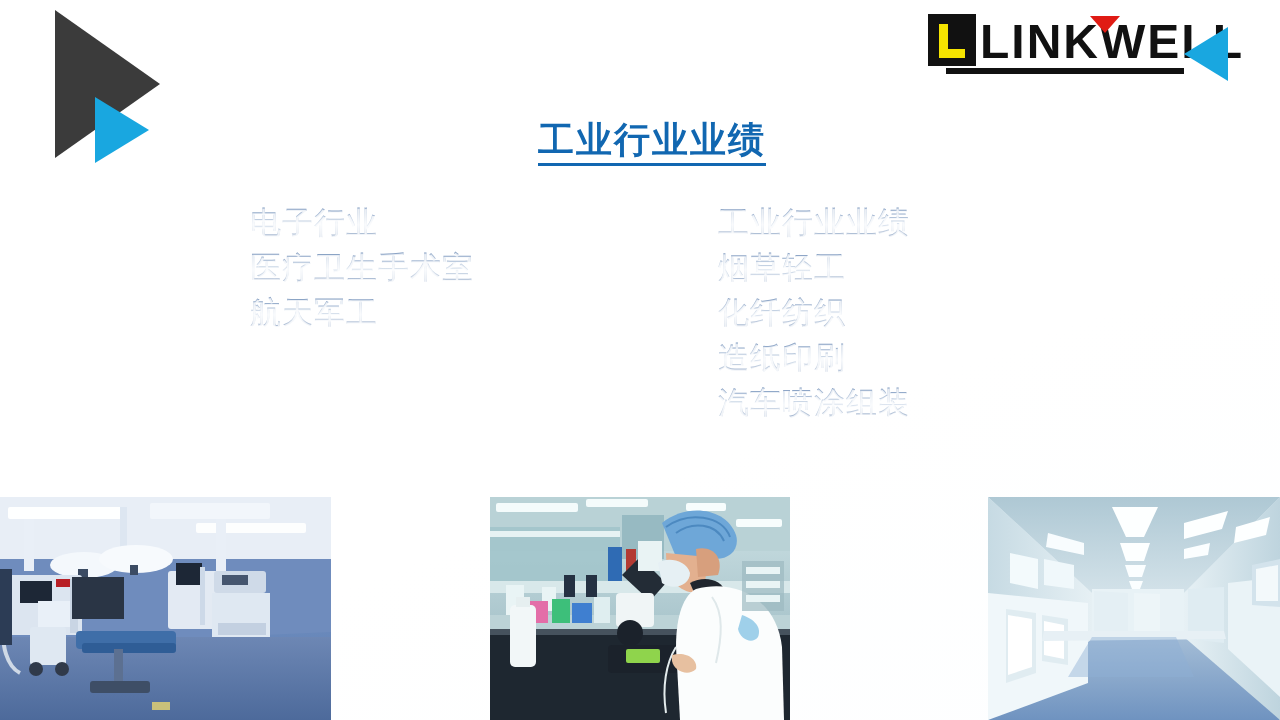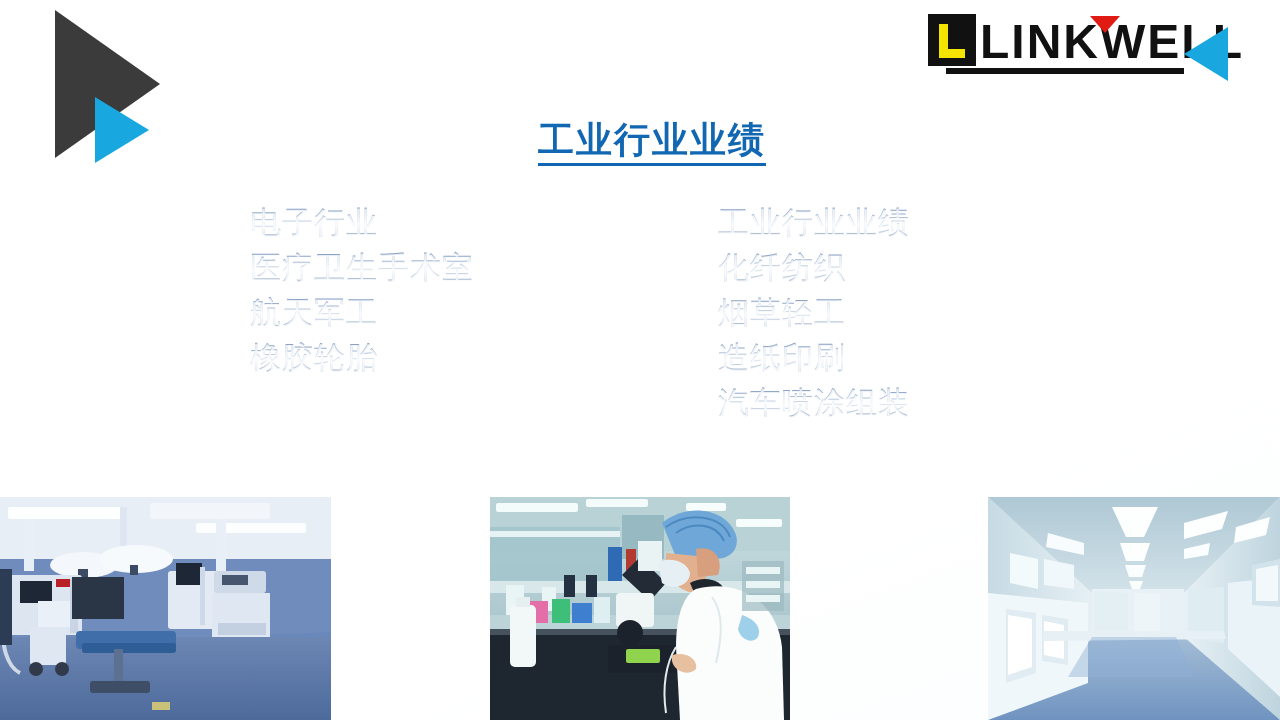--- a/index.html
+++ b/index.html
@@ -146,26 +146,25 @@
 
   <div id="title">
     <span class="title-text">工业行业业绩</span>
   </div>
 
   <div id="industry-list">
     <div class="col" id="col-left">
       <div class="industry-item">电子行业</div>
       <div class="industry-item">医疗卫生手术室</div>
       <div class="industry-item">航天军工</div>
-      <div class="industry-item">橡胶轮胎</div>
     </div>
     <div class="col" id="col-right">
       <div class="industry-item">工业行业业绩</div>
+      <div class="industry-item">烟草轻工</div>
       <div class="industry-item">化纤纺织</div>
-      <div class="industry-item">烟草轻工</div>
       <div class="industry-item">造纸印刷</div>
       <div class="industry-item">汽车喷涂组装</div>
     </div>
   </div>
 
   <div class="photo" id="photo-1">
     <svg viewBox="0 0 331 223" preserveAspectRatio="none">
       <defs>
         <linearGradient id="orWall" x1="0" y1="0" x2="0" y2="1">
           <stop offset="0" stop-color="#7f9ccb"></stop>

